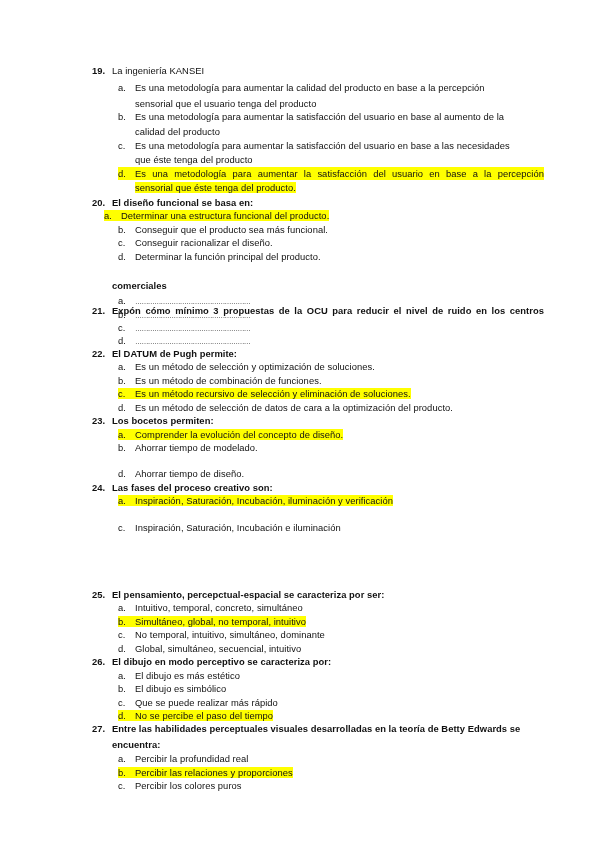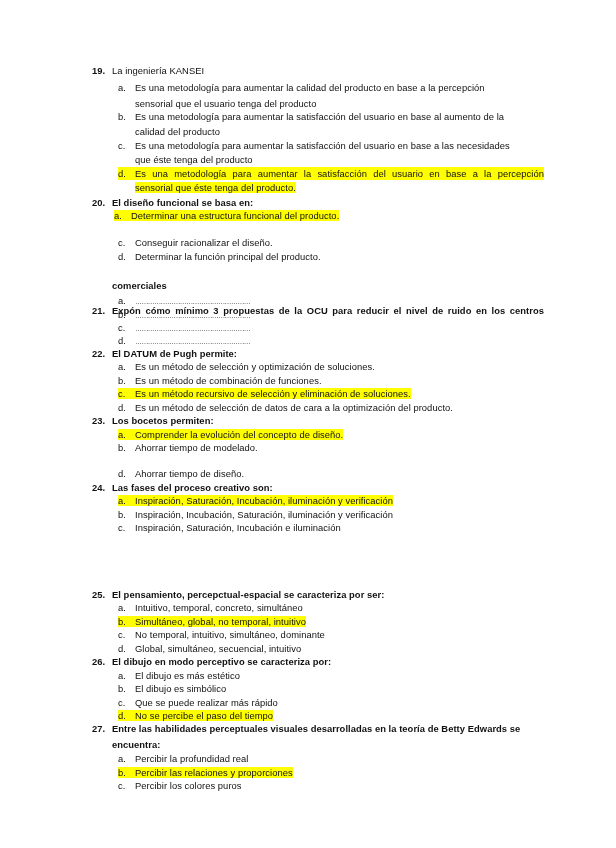--- a/index.html
+++ b/index.html
@@ -22,21 +22,22 @@
   <div class="line" style="left:118px; top:81px;"><span class="lbl">a.</span><span>Es una metodología para aumentar la calidad del producto en base a la percepción</span></div>
   <div class="line" style="left:135px; top:97px;">sensorial que el usuario tenga del producto</div>
   <div class="line" style="left:118px; top:110px;"><span class="lbl">b.</span><span>Es una metodología para aumentar la satisfacción del usuario en base al aumento de la</span></div>
   <div class="line" style="left:135px; top:125px;">calidad del producto</div>
   <div class="line" style="left:118px; top:139px;"><span class="lbl">c.</span><span>Es una metodología para aumentar la satisfacción del usuario en base a las necesidades</span></div>
   <div class="line" style="left:135px; top:153px;">que éste tenga del producto</div>
   <div class="line hl" style="left:118px; top:167px; width:426px;"><span class="lbl">d.</span><span class="justify" style="width:409px;">Es una metodología para aumentar la satisfacción del usuario en base a la percepción</span></div>
   <div class="line" style="left:135px; top:181px;"><span class="hl">sensorial que éste tenga del producto.</span></div>
 
   <div class="line q" style="left:92px; top:196px;"><span class="qnum">20.</span><span>El diseño funcional se basa en:</span></div>
-  <div class="line" style="left:114px; top:209px;"><span class="hl"><span class="lbl">a.</span><span>Determinar una estructura funcional del producto.</span></span></div>
+  <div class="line" style="left:104px; top:209px;"><span class="hl"><span class="lbl">a.</span><span>Determinar una estructura funcional del producto.</span></span></div>
+  <div class="line" style="left:118px; top:223px;"><span class="lbl">b.</span><span>Conseguir que el producto sea más funcional.</span></div>
   <div class="line" style="left:118px; top:236px;"><span class="lbl">c.</span><span>Conseguir racionalizar el diseño.</span></div>
   <div class="line" style="left:118px; top:250px;"><span class="lbl">d.</span><span>Determinar la función principal del producto.</span></div>
 
   <div class="line q" style="left:92px; top:264px;margin-top:40px;"><span class="qnum">21.</span><span class="justify" style="width:432px;">Expón cómo mínimo 3 propuestas de la OCU para reducir el nivel de ruido en los centros</span></div>
   <div class="line q" style="left:112px; top:279px;">comerciales</div>
   <div class="line" style="left:118px; top:294px;"><span class="lbl">a.</span><span style="font-size:7px;letter-spacing:-0.6px;">………………………………………………</span></div>
   <div class="line" style="left:118px; top:308px;"><span class="lbl">b.</span><span style="font-size:7px;letter-spacing:-0.6px;">………………………………………………</span></div>
   <div class="line" style="left:118px; top:321px;"><span class="lbl">c.</span><span style="font-size:7px;letter-spacing:-0.6px;">………………………………………………</span></div>
   <div class="line" style="left:118px; top:334px;"><span class="lbl">d.</span><span style="font-size:7px;letter-spacing:-0.6px;">………………………………………………</span></div>
 
@@ -46,21 +47,20 @@
   <div class="line" style="left:118px; top:387px;"><span class="hl"><span class="lbl">c.</span><span>Es un método recursivo de selección y eliminación de soluciones.</span></span></div>
   <div class="line" style="left:118px; top:401px;"><span class="lbl">d.</span><span>Es un método de selección de datos de cara a la optimización del producto.</span></div>
 
   <div class="line q" style="left:92px; top:414px;"><span class="qnum">23.</span><span>Los bocetos permiten:</span></div>
   <div class="line" style="left:118px; top:428px;"><span class="hl"><span class="lbl">a.</span><span>Comprender la evolución del concepto de diseño.</span></span></div>
   <div class="line" style="left:118px; top:441px;"><span class="lbl">b.</span><span>Ahorrar tiempo de modelado.</span></div>
   <div class="line" style="left:118px; top:467px;"><span class="lbl">d.</span><span>Ahorrar tiempo de diseño.</span></div>
 
   <div class="line q" style="left:92px; top:481px;"><span class="qnum">24.</span><span>Las fases del proceso creativo son:</span></div>
   <div class="line" style="left:118px; top:494px;"><span class="hl"><span class="lbl">a.</span><span>Inspiración, Saturación, Incubación, iluminación y verificación</span></span></div>
-  <div class="line" style="left:118px; top:508px;"><span class="lbl">b.</span><span>Inspiración, Incubación, Saturación, iluminación y verificación</span></div>
   <div class="line" style="left:118px; top:521px;"><span class="lbl">c.</span><span>Inspiración, Saturación, Incubación e iluminación</span></div>
 
   <div class="line q" style="left:92px; top:588px;"><span class="qnum">25.</span><span>El pensamiento, percepctual-espacial se caracteriza por ser:</span></div>
   <div class="line" style="left:118px; top:601px;"><span class="lbl">a.</span><span>Intuitivo, temporal, concreto, simultáneo</span></div>
   <div class="line" style="left:118px; top:615px;"><span class="hl"><span class="lbl">b.</span><span>Simultáneo, global, no temporal, intuitivo</span></span></div>
   <div class="line" style="left:118px; top:628px;"><span class="lbl">c.</span><span>No temporal, intuitivo, simultáneo, dominante</span></div>
   <div class="line" style="left:118px; top:642px;"><span class="lbl">d.</span><span>Global, simultáneo, secuencial, intuitivo</span></div>
 
   <div class="line q" style="left:92px; top:655px;"><span class="qnum">26.</span><span>El dibujo en modo perceptivo se caracteriza por:</span></div>
   <div class="line" style="left:118px; top:669px;"><span class="lbl">a.</span><span>El dibujo es más estético</span></div>

